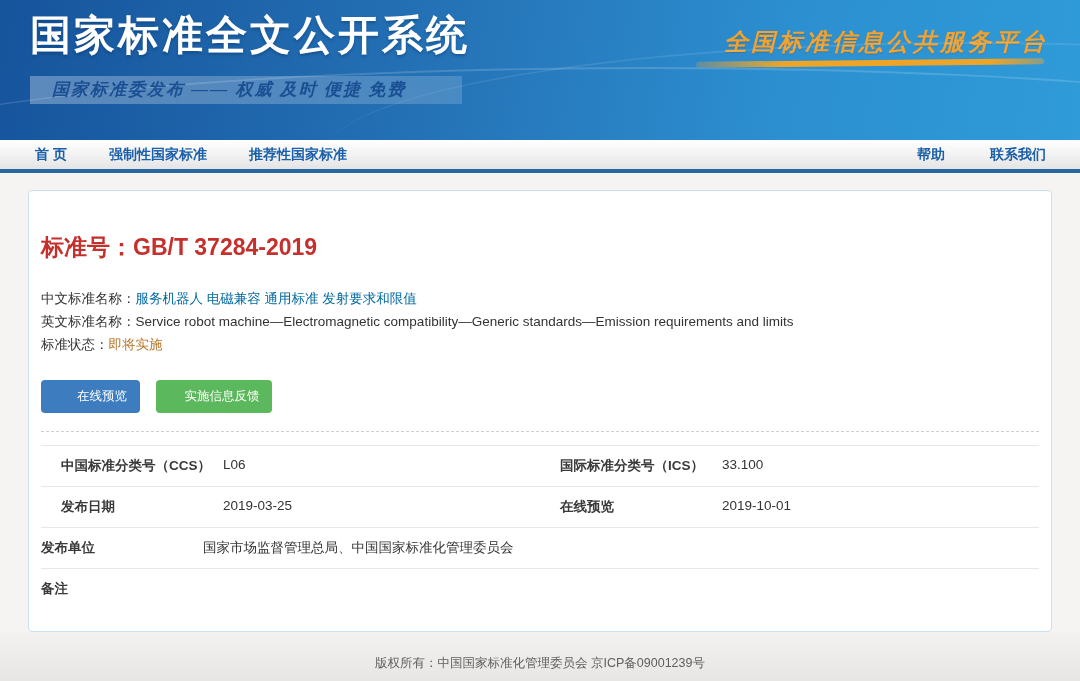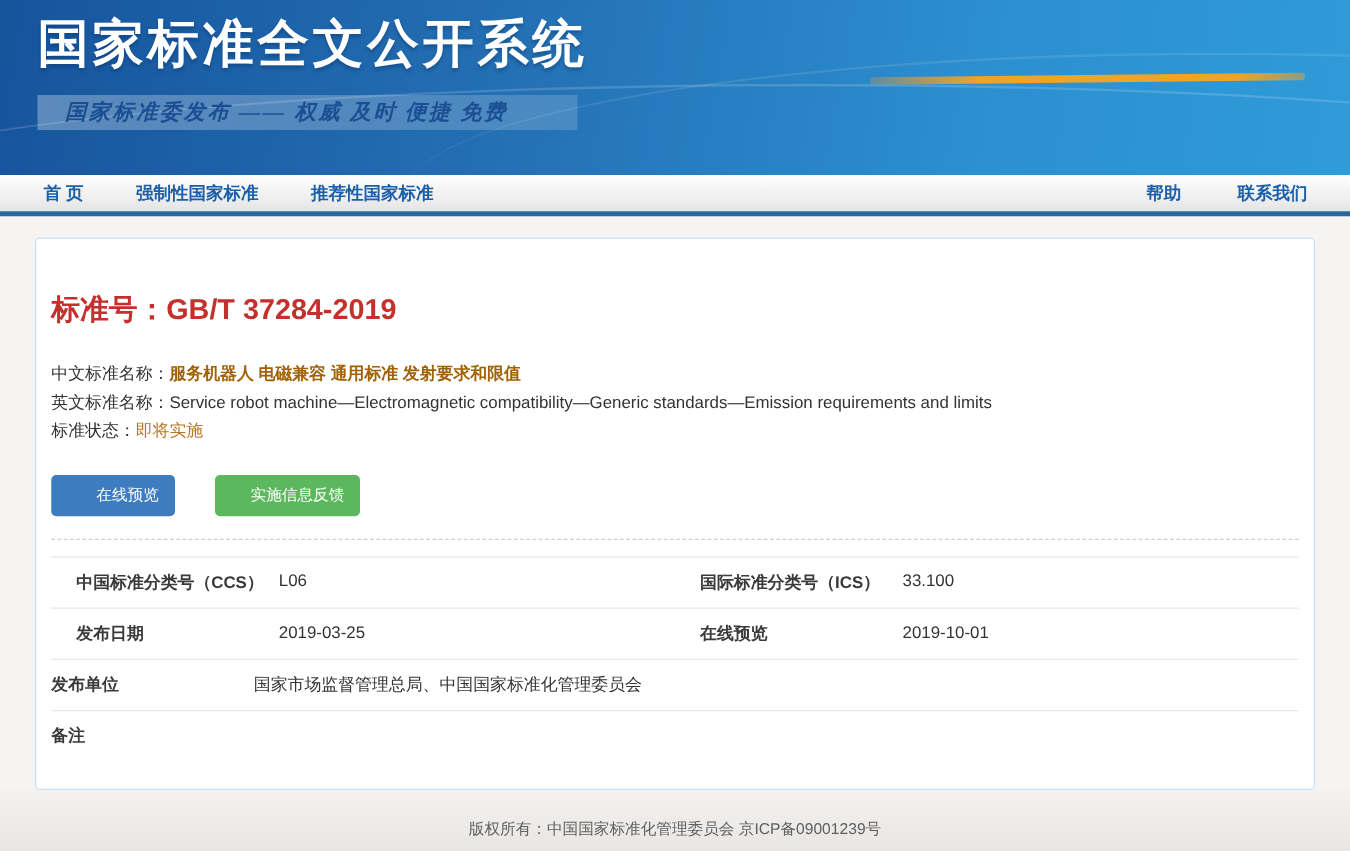--- a/index.html
+++ b/index.html
@@ -35,27 +35,27 @@
   .nav-left{display:flex;gap:42px;padding-left:35px;}
   .nav-right{display:flex;gap:45px;margin-left:auto;padding-right:34px;}
 
   
   .main{padding:17px 28px 0;}
   .card{box-sizing:border-box;height:442px;background:#fff;border:1px solid #c7e0f2;
         border-radius:4px;padding:41px 12px 0 12px;}
   .std-no{color:#c5302c;font-size:23px;font-weight:bold;margin-bottom:24px;}
   .field{font-size:13.5px;color:#333;line-height:23px;}
   .flabel{color:#333;}
-  .fvalue-bold{font-weight:bold;color:#a16207;margin-top:36px;}
+  .fvalue-bold{font-weight:normal;color:#0369a1;margin-top:36px;}
   .status{color:#b5782a;}
   .btn-row{margin-top:24px;}
   .btn{border:none;border-radius:4px;color:#fff;font-size:12.5px;padding:8px 13px;
        cursor:pointer;font-family:inherit;}
   .btn-blue{background:#3d7cbe;padding-left:36px;}
-  .btn-green{background:#5cb85c;margin-left:28px;padding-left:28px;}
+  .btn-green{background:#5cb85c;margin-left:12px;padding-left:28px;}
   .dashed{margin-top:18px;border-top:1px dashed #cfcfcf;height:0;}
 
   .tbl{margin-top:13px;}
   .trow{display:flex;border-top:1px solid #e8e8e8;padding:11px 0;}
   .tcell{flex:1;display:flex;min-width:0;margin-left:20px;}
   .tcell-full{flex:1 1 100%;display:flex;}
   .tlabel{width:162px;flex:0 0 162px;font-size:13.5px;font-weight:bold;color:#3a3a3a;}
   .tvalue{font-size:13.5px;color:#333;}
 
   
@@ -63,20 +63,21 @@
           text-align:center;font-size:12.5px;color:#5f5f5f;padding-top:23px;box-sizing:border-box;}
 </style>
 </head>
 <body>
 
 <div class="page">
 
   <div class="hdr">
     <div class="hdr-title">国家标准全文公开系统</div>
     <div class="hdr-sub">国家标准委发布  ——  权威 及时 便捷 免费</div>
+    <div class="hdr-slogan">全国标准信息公共服务平台</div>
     <div class="hdr-slogan-line"></div>
   </div>
 
   <div class="nav">
     <div class="nav-left">
       <a>首 页</a>
       <a>强制性国家标准</a>
       <a>推荐性国家标准</a>
     </div>
     <div class="nav-right">

